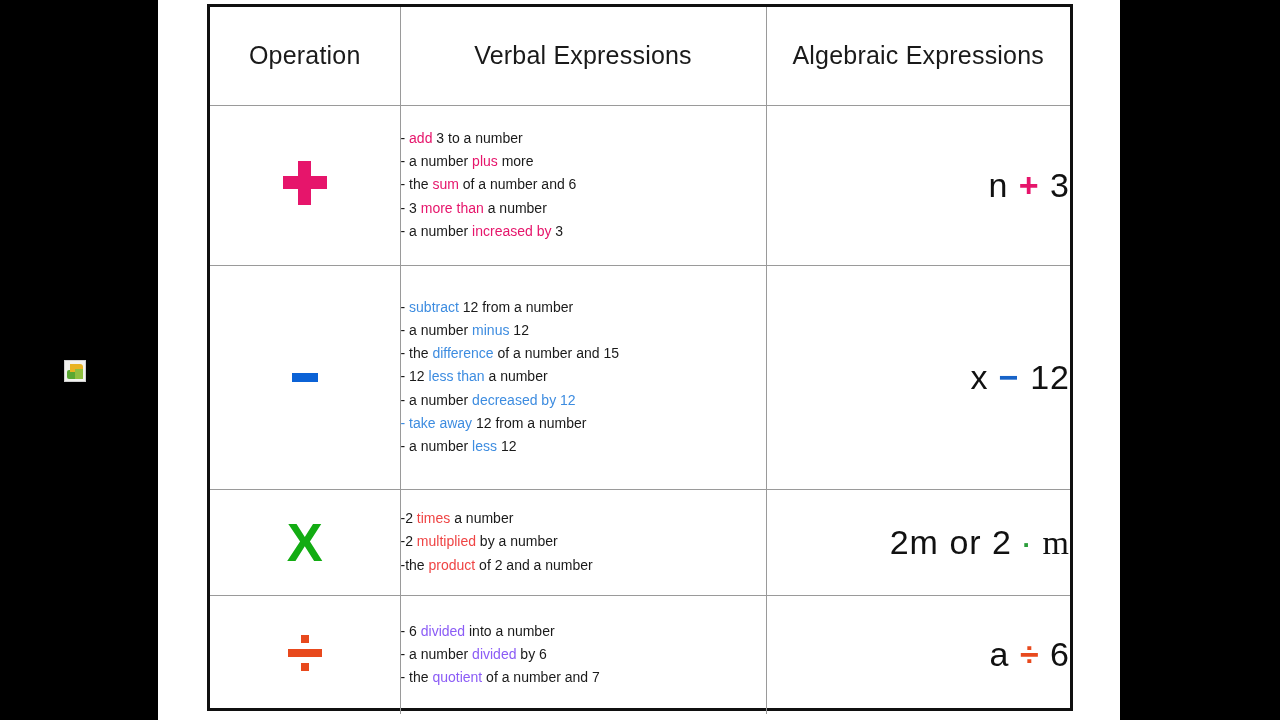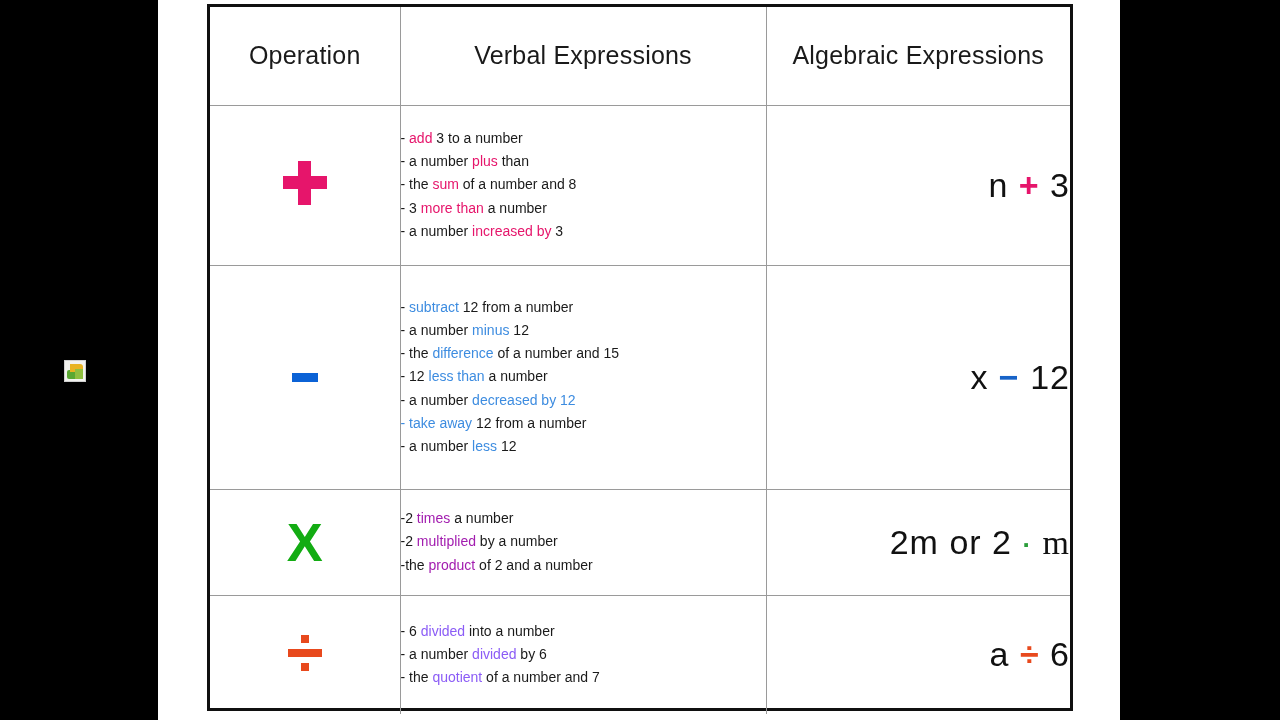--- a/index.html
+++ b/index.html
@@ -149,21 +149,21 @@
   
   .verb-cell { padding: 10px 0 10px 14px; vertical-align: middle; }
   .verb-line {
     font-size: 14px;
     color: #1a1a1a;
     line-height: 1.66;
     white-space: pre;
   }
   .k-add { color: #e6156b; }
   .k-sub { color: #3d8ce0; }
-  .k-mul { color: #a21caf; }
+  .k-mul { color: #ef4444; }
   .k-div { color: #8b5cf6; }
 
   
   .alg-cell { text-align: right; }
   .alg {
     font-size: 34px;
     color: #111111;
     letter-spacing: 1px;
   }
   .alg .op-add { color: #e6156b; font-weight: bold; }
@@ -205,22 +205,22 @@
           <th class="hdr">Algebraic Expressions</th>
         </tr>
 
         <tr class="row-add">
           <td class="op-cell">
             <span class="op-glyph sym-plus"></span>
           </td>
           <td class="verb-cell">
             <div class="verb-list">
                   <div class="verb-line"><span>- </span><span class="k-add">add</span><span> 3 to a number</span></div>
-                  <div class="verb-line"><span>- a number </span><span class="k-add">plus</span><span> than</span></div>
-                  <div class="verb-line"><span>- the </span><span class="k-add">sum</span><span> of a number and 8</span></div>
+                  <div class="verb-line"><span>- a number </span><span class="k-add">plus</span><span> more</span></div>
+                  <div class="verb-line"><span>- the </span><span class="k-add">sum</span><span> of a number and 6</span></div>
                   <div class="verb-line"><span>- 3 </span><span class="k-add">more than</span><span> a number</span></div>
                   <div class="verb-line"><span>- a number </span><span class="k-add">increased by</span><span> 3</span></div>
                 </div>
           </td>
           <td class="alg-cell">
             <div class="alg"><span>n</span><span>&nbsp;</span><span class="op-add">+</span><span>&nbsp;</span><span>3</span></div>
           </td>
         </tr>
 
         <tr class="row-sub">

